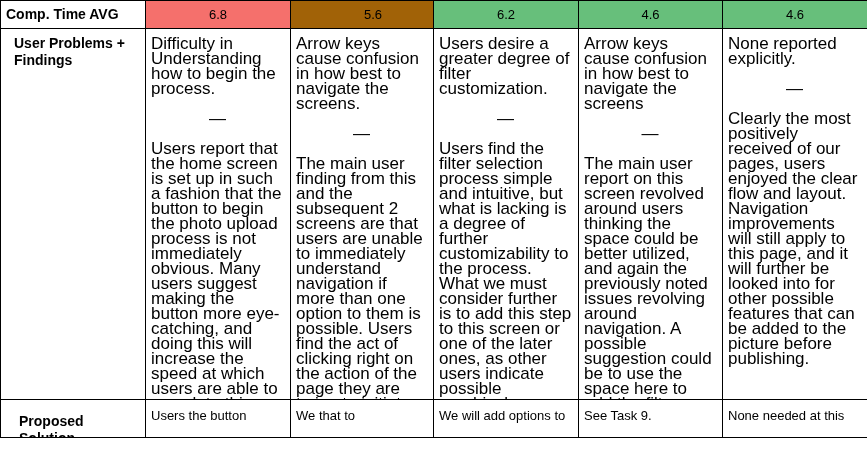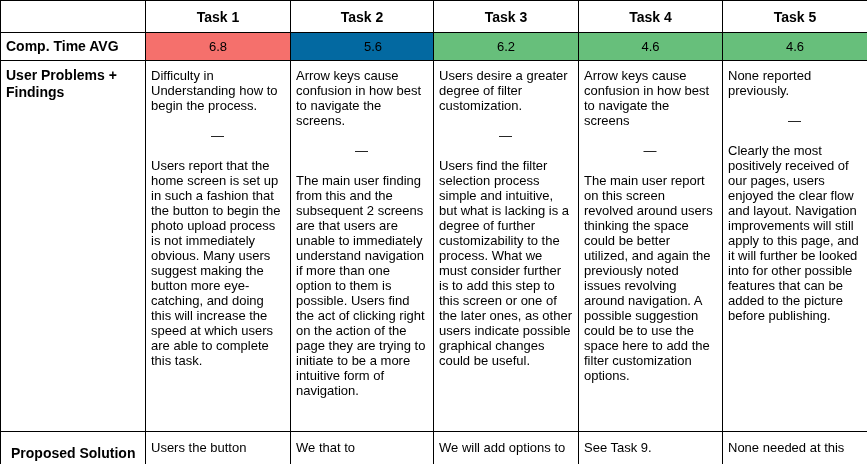--- a/index.html
+++ b/index.html
@@ -29,34 +29,34 @@
   th.task-header {
     font-weight: bold;
     font-size: 14px;
     text-align: center;
     vertical-align: middle;
     color: #000;
   }
   td.row-label {
     font-weight: bold;
     font-size: 14px;
-    padding: 6px 4px 0 5px;
+    padding: 6px 4px 0 13px;
     line-height: 17px;
   }
   td.comp-label { vertical-align: middle; padding: 0 4px 0 5px; }
   td.comp-val {
     text-align: center;
     vertical-align: middle;
     font-size: 13px;
   }
   td.problem-cell .clip {
     height: 363px;
     overflow: hidden;
     padding: 7px 6px 0 5px;
-    font-size: 13px;
+    font-size: 17px;
     line-height: 15px;
   }
   .divider {
     text-align: center;
     margin: 15px 0;
   }
   p { margin: 0; }
   td.solution-cell .clip, td.solution-label-clip {
     height: 24px;
     overflow: hidden;
@@ -79,33 +79,25 @@
   <colgroup>
     <col style="width:145px">
     <col style="width:145px">
     <col style="width:143px">
     <col style="width:145px">
     <col style="width:144px">
     <col style="width:145px">
   </colgroup>
 
   <tbody>
-      <tr class="header-row">
-    <th></th>
-    <th class="task-header">Task 1</th>
-    <th class="task-header">Task 2</th>
-    <th class="task-header">Task 3</th>
-    <th class="task-header">Task 4</th>
-    <th class="task-header">Task 5</th>
-  </tr>
 
   <tr class="comp-row">
     <td class="row-label comp-label">Comp. Time AVG</td>
     <td class="comp-val" style="background-color: rgb(245, 112, 108);">6.8</td>
-    <td class="comp-val" style="background-color: #0369a1; padding-left: 22px;">5.6</td>
+    <td class="comp-val" style="background-color: #a16207; padding-left: 22px;">5.6</td>
     <td class="comp-val" style="background-color: rgb(103, 191, 123);">6.2</td>
     <td class="comp-val" style="background-color: rgb(103, 191, 123);">4.6</td>
     <td class="comp-val" style="background-color: rgb(103, 191, 123);">4.6</td>
   </tr>
 
   <tr class="problems-row">
     <td class="row-label">User Problems + Findings</td>
     <td class="problem-cell">
       <div class="clip">
         <p>Difficulty in Understanding how to begin the process.</p>
@@ -129,21 +121,21 @@
     </td>
     <td class="problem-cell">
       <div class="clip">
         <p>Arrow keys cause confusion in how best to navigate the screens</p>
         <p class="divider">—</p>
         <p>The main user report on this screen revolved around users thinking the space could be better utilized, and again the previously noted issues revolving around navigation. A possible suggestion could be to use the space here to add the filter customization options.</p>
       </div>
     </td>
     <td class="problem-cell">
       <div class="clip">
-        <p>None reported previously.</p>
+        <p>None reported explicitly.</p>
         <p class="divider">—</p>
         <p>Clearly the most positively received of our pages, users enjoyed the clear flow and layout. Navigation improvements will still apply to this page, and it will further be looked into for other possible features that can be added to the picture before publishing.</p>
       </div>
     </td>
   </tr>
 
   <tr class="solution-row">
     <td class="row-label solution-label">
       <div class="clip"><span>Proposed Solution</span></div>
     </td>

